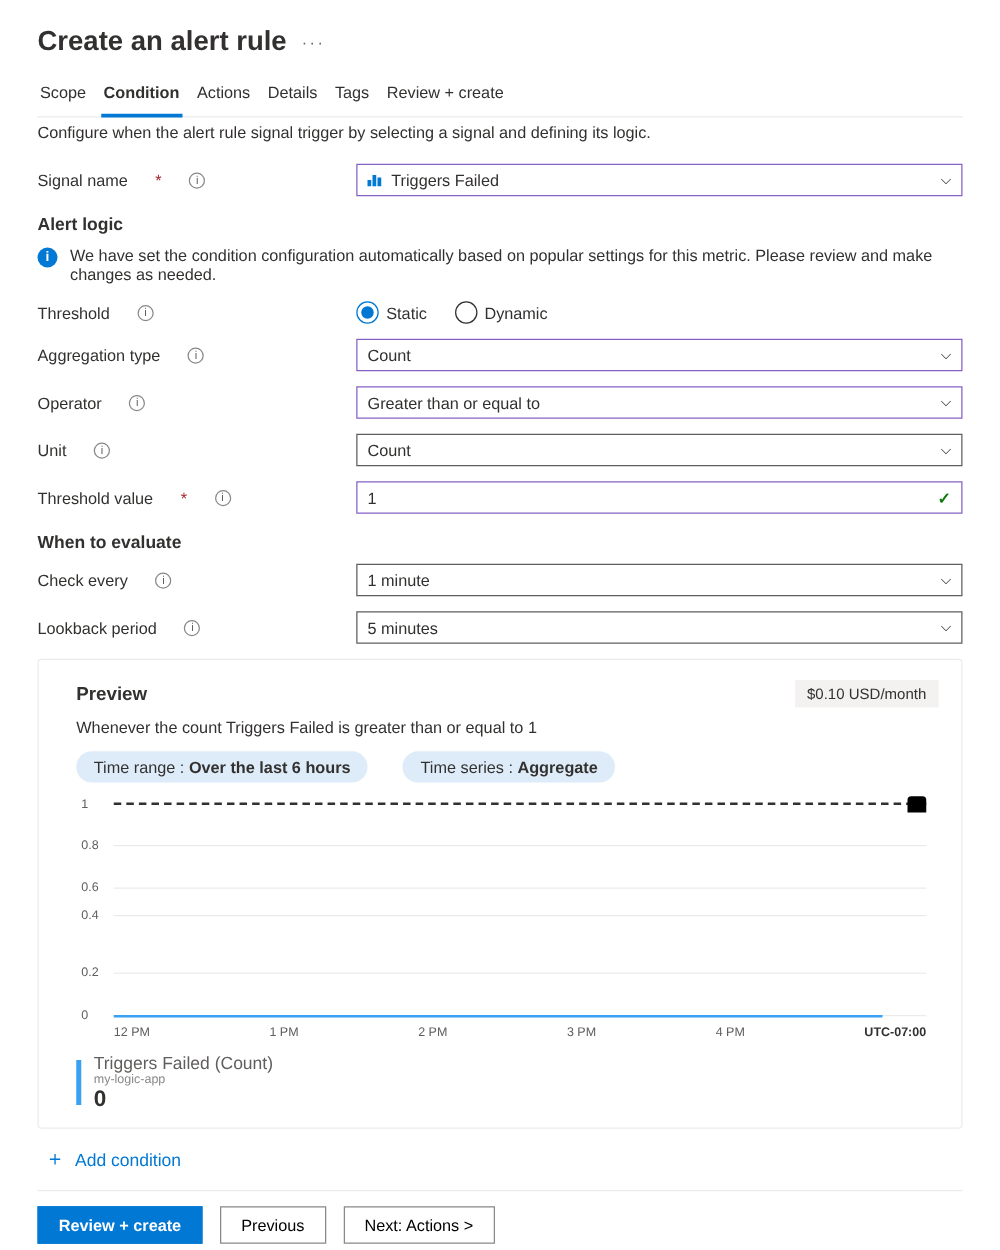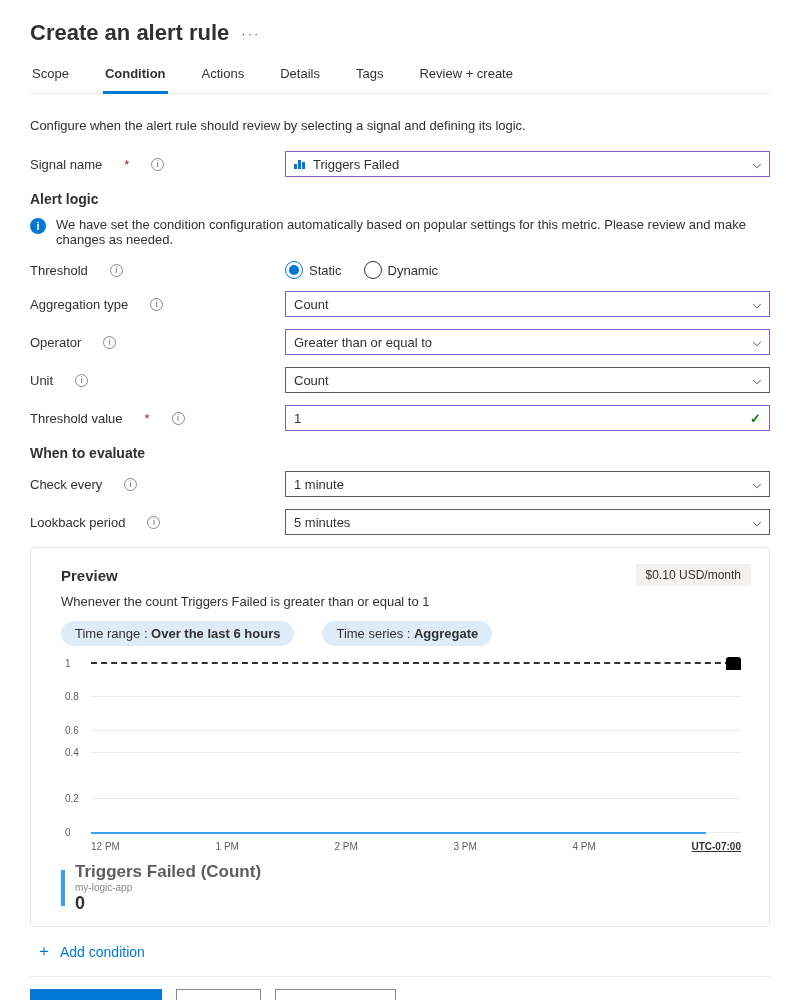--- a/index.html
+++ b/index.html
@@ -1,20 +1,20 @@
 <!DOCTYPE html>
 <html><head>
 <meta charset="utf-8">
 <style>
   * { box-sizing: border-box; margin: 0; padding: 0; }
   body { font-family: "Segoe UI", Arial, sans-serif; font-size: 13px; color: #323130; background: #fff; width: 800px; padding: 20px 30px; }
   .header { display:flex; align-items:center; gap:12px; margin-bottom:14px;}
   h1 { font-size: 22px; font-weight:600; }
   .dots { color:#605e5c; letter-spacing:2px; cursor:pointer;}
-  .tabs { display:flex; gap:32px; border-bottom:1px solid #edebe9; margin-bottom:24px;}
+  .tabs { display:flex; gap:10px; border-bottom:1px solid #edebe9; margin-bottom:4px;}
   .tab { padding:6px 2px 10px 2px; cursor:pointer; color:#323130;}
   .tab.active { border-bottom:3px solid #0078d4; font-weight:600; margin-bottom:-1px;}
   .desc { margin-bottom:18px; color:#323130;}
   .row { display:flex; align-items:center; margin-bottom:12px;}
   .row .label-col { width:255px; display:flex; align-items:center; gap:22px;}
   .row .field-col { flex:1; }
   .req { color:#a4262c; }
   .info-icon { width:13px; height:13px; border:1px solid #8a8886; border-radius:50%; display:inline-flex; align-items:center; justify-content:center; font-size:9px; color:#605e5c;}
   .select { width:100%; height:26px; border:1px solid #605e5c; background:#fff; display:flex; align-items:center; justify-content:space-between; padding:0 8px; cursor:pointer;}
   .select.purple { border-color:#8661c5;}
@@ -43,24 +43,24 @@
   .pill-row { display:flex; gap:28px; margin-bottom:12px;}
   .pill { background:#deecf9; border-radius:14px; padding:5px 14px; font-size:13px;}
   .pill b { font-weight:600;}
   .chart { position:relative; height:200px; margin-top:8px;}
   .grid-line { position:absolute; left:30px; right:10px; border-top:1px solid #edebe9; font-size:10px; color:#605e5c;}
   .grid-line span { position:absolute; left:-26px; top:-6px;}
   .threshold-line { position:absolute; left:30px; right:10px; border-top:2px dashed #323130;}
   .threshold-marker { position:absolute; right:0px; top:-7px; width:15px; height:13px; background:#000; border-radius:3px 3px 0 0;}
   .data-line { position:absolute; left:30px; right:45px; bottom:24px; height:2px; background:#3aa0f3;}
   .x-labels { position:absolute; left:30px; right:10px; bottom:6px; display:flex; justify-content:space-between; font-size:10px; color:#605e5c;}
-  .x-labels span:last-child{ font-weight:600; color:#323130;text-decoration:underline;}
+  .x-labels span:last-child{ font-weight:600; color:#323130;}
   .legend { display:flex; gap:10px; margin-top:4px; align-items:center;}
   .legend-bar { width:4px; height:36px; background:#3aa0f3;}
-  .legend-text .l1 { font-size:17px; color:#605e5c;font-weight:bold;}
+  .legend-text .l1 { font-size:14px; color:#605e5c;}
   .legend-text .l2 { font-size:10px; color:#8a8886;}
   .legend-text .l3 { font-size:18px; font-weight:600;}
   .add-cond { display:flex; align-items:center; gap:8px; color:#0078d4; cursor:pointer; margin:14px 0 0 6px; font-size:14px;}
   .plus { font-size:16px; font-weight:400;}
   .footer { border-top:1px solid #edebe9; margin-top:14px; padding-top:12px; display:flex; gap:14px;}
   .btn { height:30px; padding:0 16px; border:1px solid #8a8886; background:#fff; cursor:pointer; font-size:13px; display:flex; align-items:center;}
   .btn.primary { background:#0078d4; color:#fff; border-color:#0078d4; font-weight:600;}
 </style>
 </head>
 <body>
@@ -72,21 +72,21 @@
 
 <div class="tabs">
   <div class="tab">Scope</div>
   <div class="tab active">Condition</div>
   <div class="tab">Actions</div>
   <div class="tab">Details</div>
   <div class="tab">Tags</div>
   <div class="tab">Review + create</div>
 </div>
 
-<p class="desc">Configure when the alert rule should review by selecting a signal and defining its logic.</p>
+<p class="desc">Configure when the alert rule signal trigger by selecting a signal and defining its logic.</p>
 
 <div class="row">
   <div class="label-col">
     <span>Signal name</span>
     <span class="req">*</span>
     <span class="info-icon">i</span>
   </div>
   <div class="field-col">
     <div class="select purple">
       <span style="display:flex;gap:8px;">

